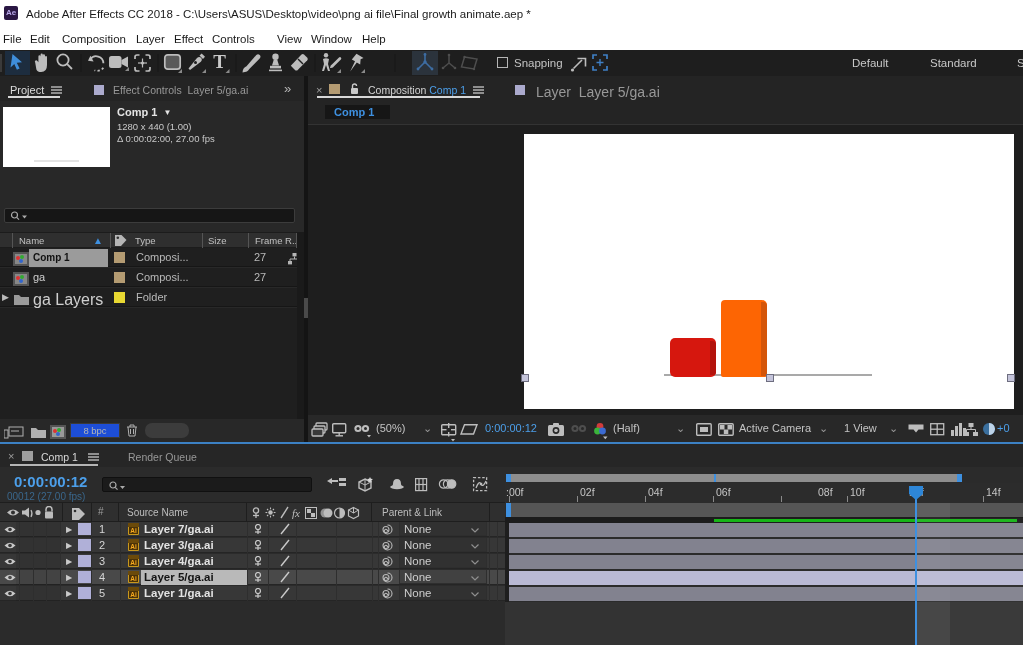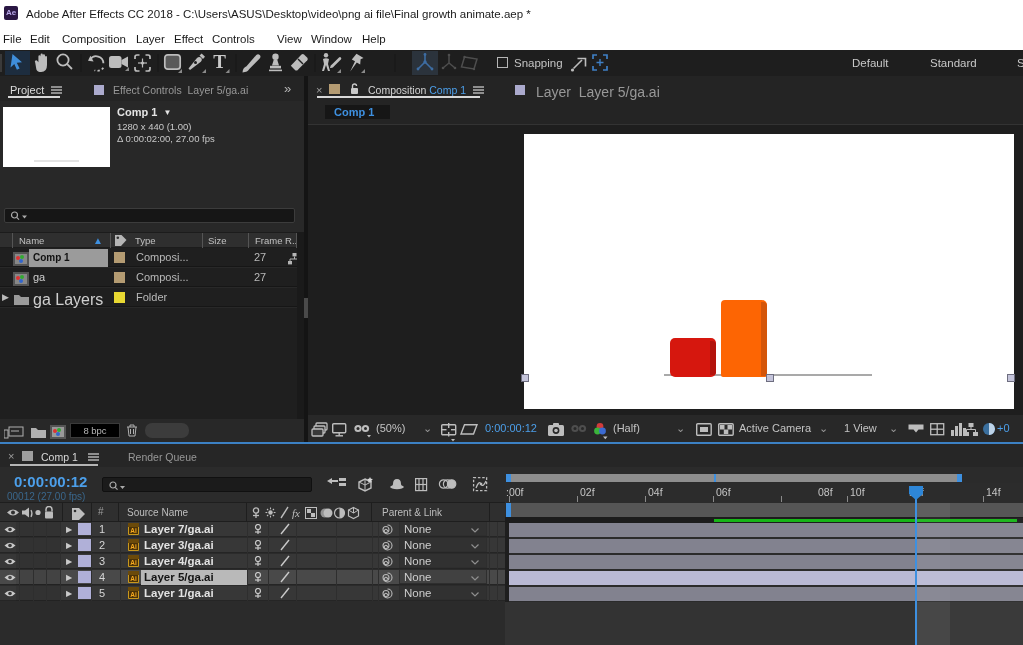--- a/index.html
+++ b/index.html
@@ -269,21 +269,21 @@
       <svg width="15" height="12" viewBox="0 0 15 12" style="position:absolute;left:31px;top:6px;">
           <path d="M0 2 h5 l2 2 h8 v8 h-15 z" fill="#b0b0b0"></path>
         </svg>
       <svg width="16" height="14" viewBox="0 0 16 14" style="position:absolute;left:50px;top:5px;">
           <rect x="0" y="0" width="16" height="14" fill="#555"></rect>
           <rect x="2" y="2" width="12" height="10" fill="#999"></rect>
           <circle cx="5" cy="6" r="2" fill="#d33"></circle>
           <circle cx="9" cy="5" r="2" fill="#3a3"></circle>
           <circle cx="8" cy="9" r="2" fill="#36c"></circle>
         </svg>
-      <div class="abs" style="left:70px;top:3px;width:50px;height:15px;background:#000000;border:1px solid #3a3a3a;color:#b5b5b5;font-size:9.5px;text-align:center;line-height:14px;">8 bpc</div>
+      <div class="abs" style="left:70px;top:3px;width:50px;height:15px;background:#1d4ed8;border:1px solid #3a3a3a;color:#b5b5b5;font-size:9.5px;text-align:center;line-height:14px;">8 bpc</div>
       <svg width="12" height="13" viewBox="0 0 12 13" style="position:absolute;left:126px;top:4px;">
           <path d="M1 3 h10 M4 3 v-2 h4 v2 M2 3 l1 9 h6 l1-9" fill="none" stroke="#b0b0b0"></path>
           <path d="M4.5 5 v5 M7.5 5 v5" stroke="#b0b0b0"></path>
         </svg>
       <div class="abs" style="left:145px;top:3px;width:44px;height:15px;background:#3c3c3c;border-radius:7px;"></div>
     </div>
   </div>
 
   <div class="abs" id="comppanel" style="left:308px;top:76px;width:715px;height:367px;background:#282828;">
       <div class="abs" style="left:0;top:0;width:715px;height:48px;background:#242424;"></div>

